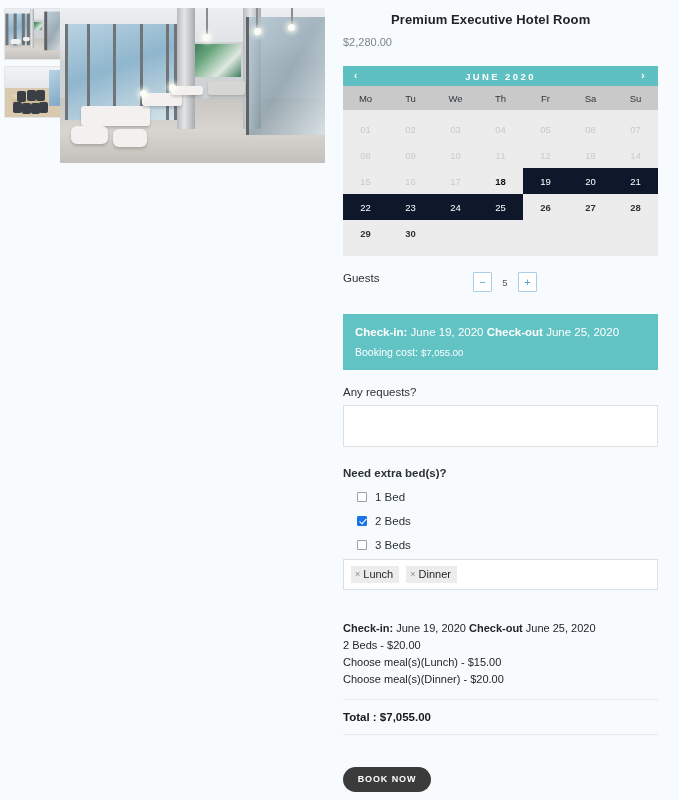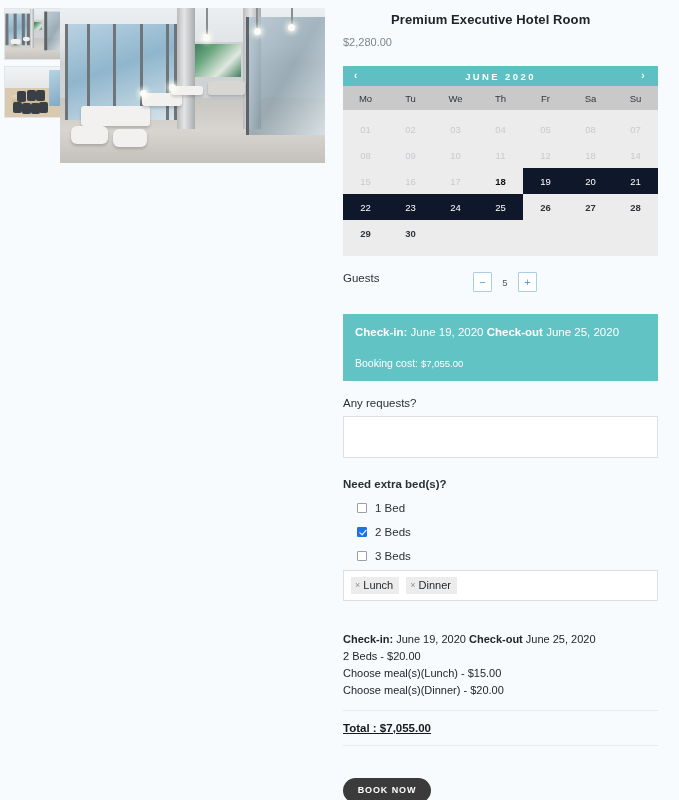--- a/index.html
+++ b/index.html
@@ -109,21 +109,21 @@
   }
   .gcount { font-size: 9.5px; color: #55595e; min-width: 8px; text-align: center; }
 
   
   .banner {
     margin-top: 16px; width: 315px; background: #62c3c5; color: #fff;
     padding: 11px 12px 12px 12px;
   }
   .banner .l1 { font-size: 11.5px; line-height: 1.35; }
   .banner .l1 b { font-weight: bold; }
-  .banner .l2 { font-size: 10.5px; margin-top: 16px; }
+  .banner .l2 { font-size: 10.5px; margin-top: 5px; }
   .banner .l2 .amt { font-size: 9.5px; }
 
   
   .lbl { font-size: 11.5px; color: #2b3036; margin-top: 16px; }
   .ta {
     margin-top: 7px; width: 315px; height: 42px; background: #fff;
     border: 1px solid #dcdfe3; resize: none; outline: none;
     font-family: "Liberation Sans", sans-serif; font-size: 11px; padding: 5px 6px;
   }
 
@@ -151,21 +151,21 @@
     background: #ececec; font-size: 11px; color: #1f2328; padding: 2px 6px 3px 4px;
     display: inline-flex; align-items: center; gap: 3px; cursor: pointer;
   }
   .chip .x { color: #8b9096; font-size: 9px; }
 
   
   .bd { margin-top: 30px; width: 315px; }
   .bd .row { font-size: 11px; color: #22262b; line-height: 1.55; }
   .bd .row b { font-weight: bold; }
   .hr { border-top: 1px solid #e7eaed; margin: 11px 0 0 0; width: 315px; }
-  .total { font-size: 11.5px; font-weight: bold; color: #15181c; margin-top: 11px; text-decoration: underline; }
+  .total { font-size: 11.5px; font-weight: bold; color: #15181c; margin-top: 11px; }
 
   .book {
     margin-top: 32px; width: 88px; height: 25px; background: #3b3b3b; color: #fff;
     border: none; border-radius: 13px; font-size: 9px; font-weight: bold;
     letter-spacing: .9px; cursor: pointer; font-family: "Liberation Sans", sans-serif;
   }
 </style>
 </head>
 <body>
 

